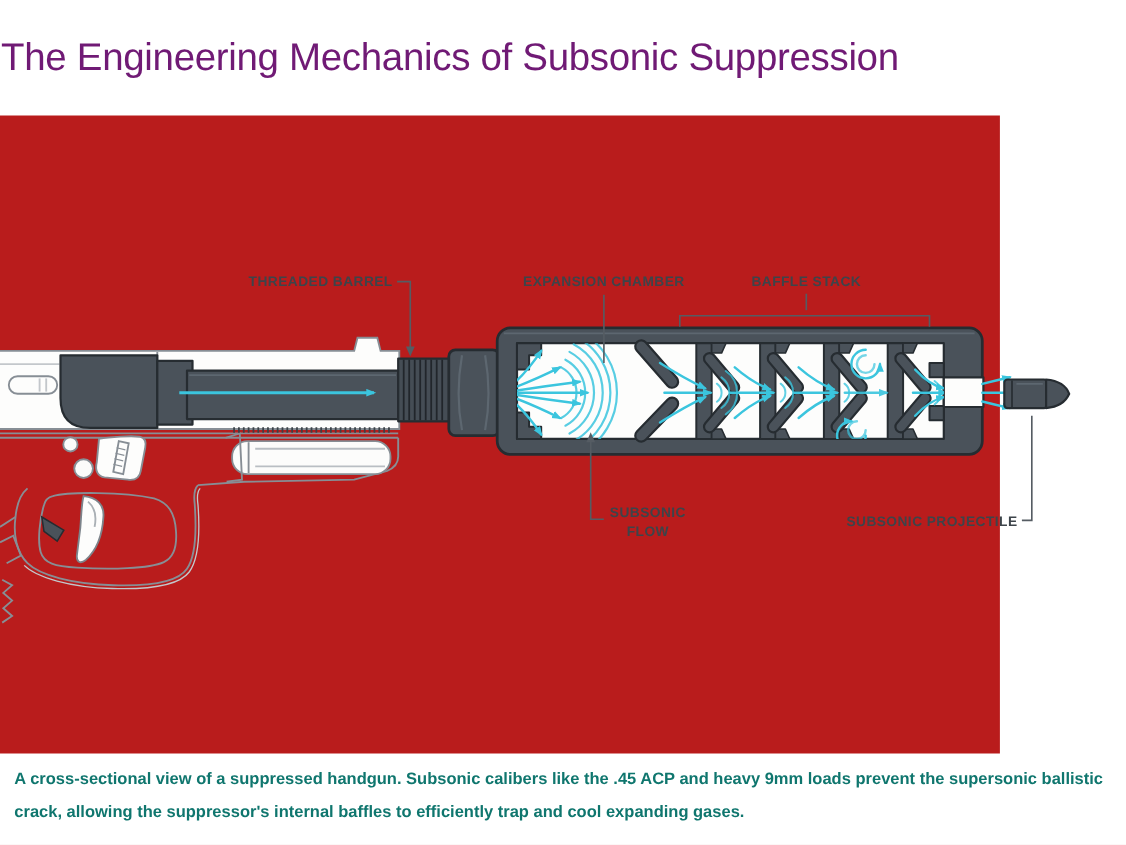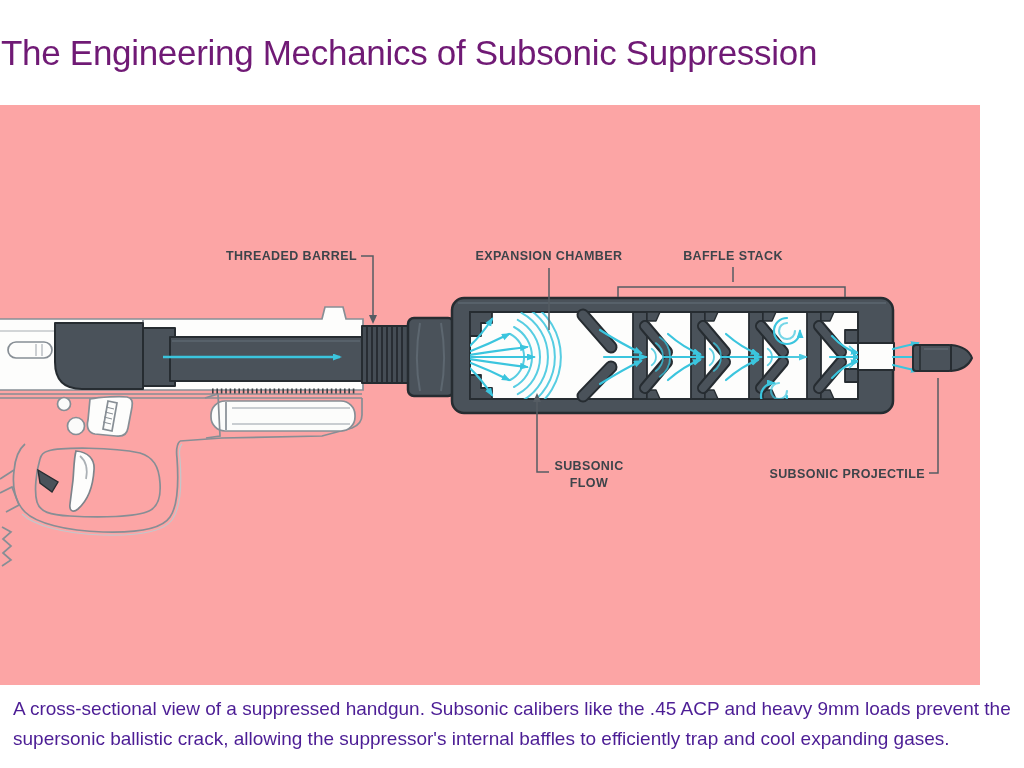--- a/index.html
+++ b/index.html
@@ -1,22 +1,22 @@
 <!DOCTYPE html>
 <html><head>
 <meta charset="utf-8">
 <style>
   html,body{margin:0;padding:0;width:1024px;height:768px;background:#ffffff;overflow:hidden;
     font-family:"Liberation Sans", sans-serif;}
   .page-title{position:absolute;left:1px;top:33px;font-size:35px;font-weight:500;
     color:#701a75;letter-spacing:-0.3px;white-space:nowrap;}
-  .figure{position:absolute;left:0;top:105px;width:980px;height:580px;background:#fca5a5;}
+  .figure{position:absolute;left:0;top:105px;width:909px;height:580px;background:#b91c1c;}
   .figure svg{display:block;width:1024px;height:580px;}
-  .caption{position:absolute;left:13px;top:694px;width:1002px;font-size:19px;line-height:30px;
-    color:#4c1d95;font-weight:400;}
+  .caption{position:absolute;left:13px;top:694px;width:1002px;font-size:15px;line-height:30px;
+    color:#0f766e;font-weight:700;}
   text.dlabel{font-family:"Liberation Sans", sans-serif;font-size:12.5px;font-weight:700;
     letter-spacing:0.4px;fill:#3d444a;}
 </style>
 </head>
 <body>
 
 <div class="page-title">The Engineering Mechanics of Subsonic Suppression</div>
 
 <div class="figure">
 <svg viewBox="0 105 1024 580" xmlns="http://www.w3.org/2000/svg">

